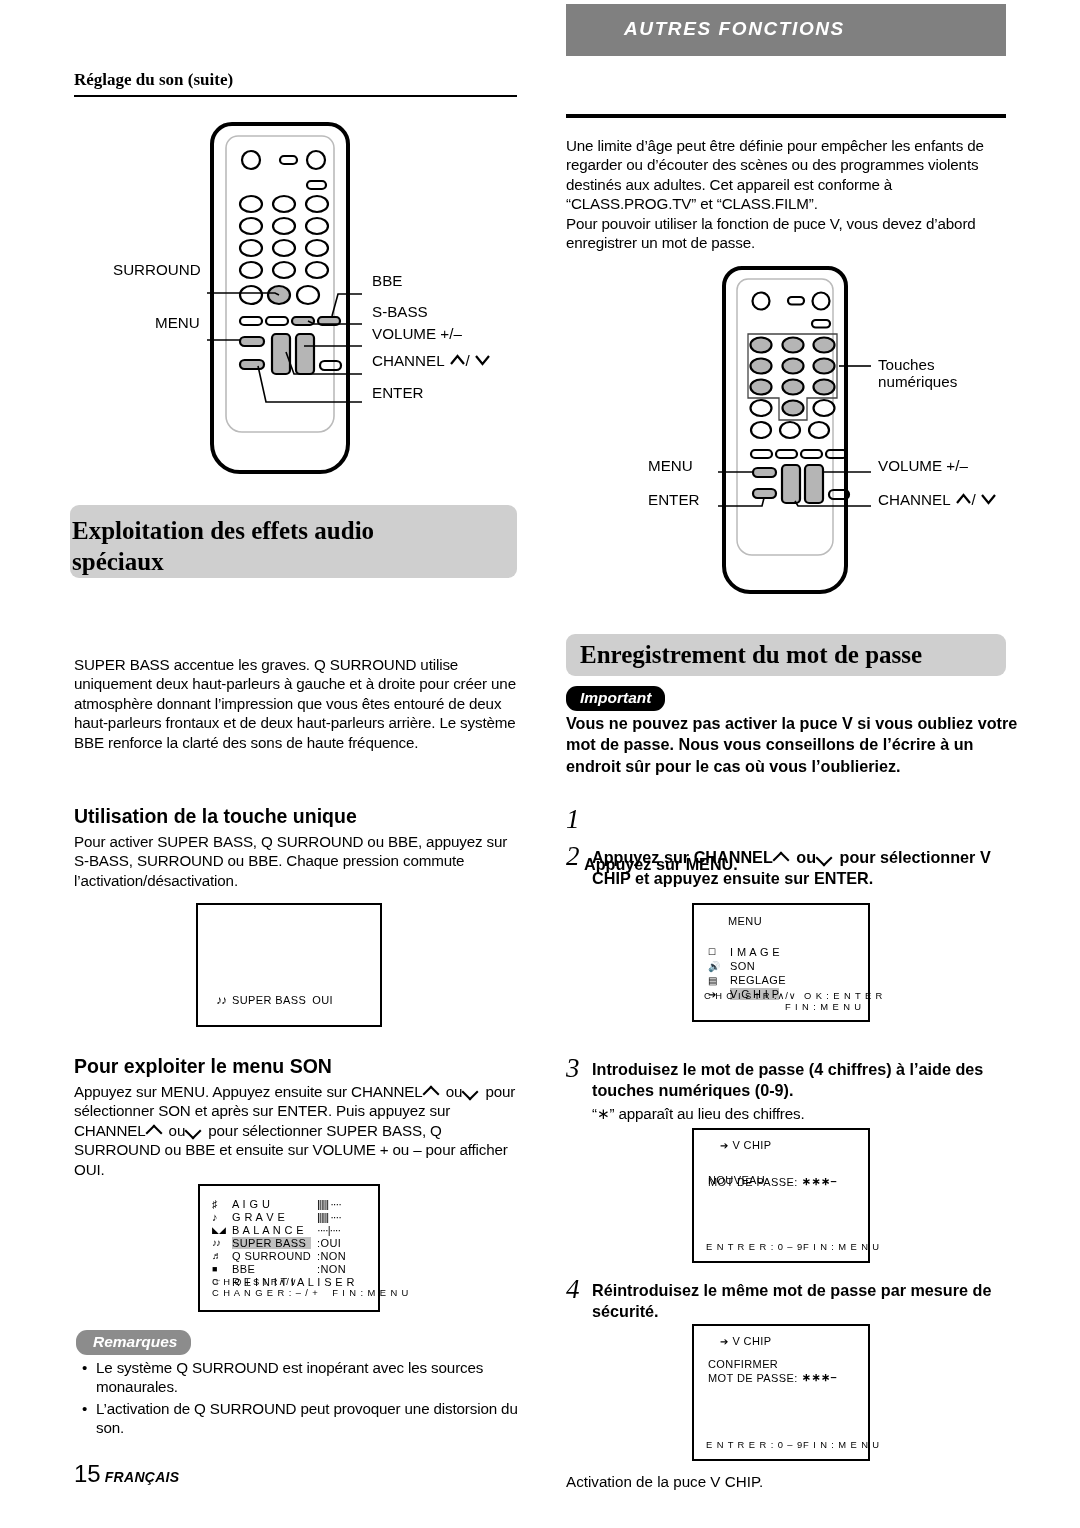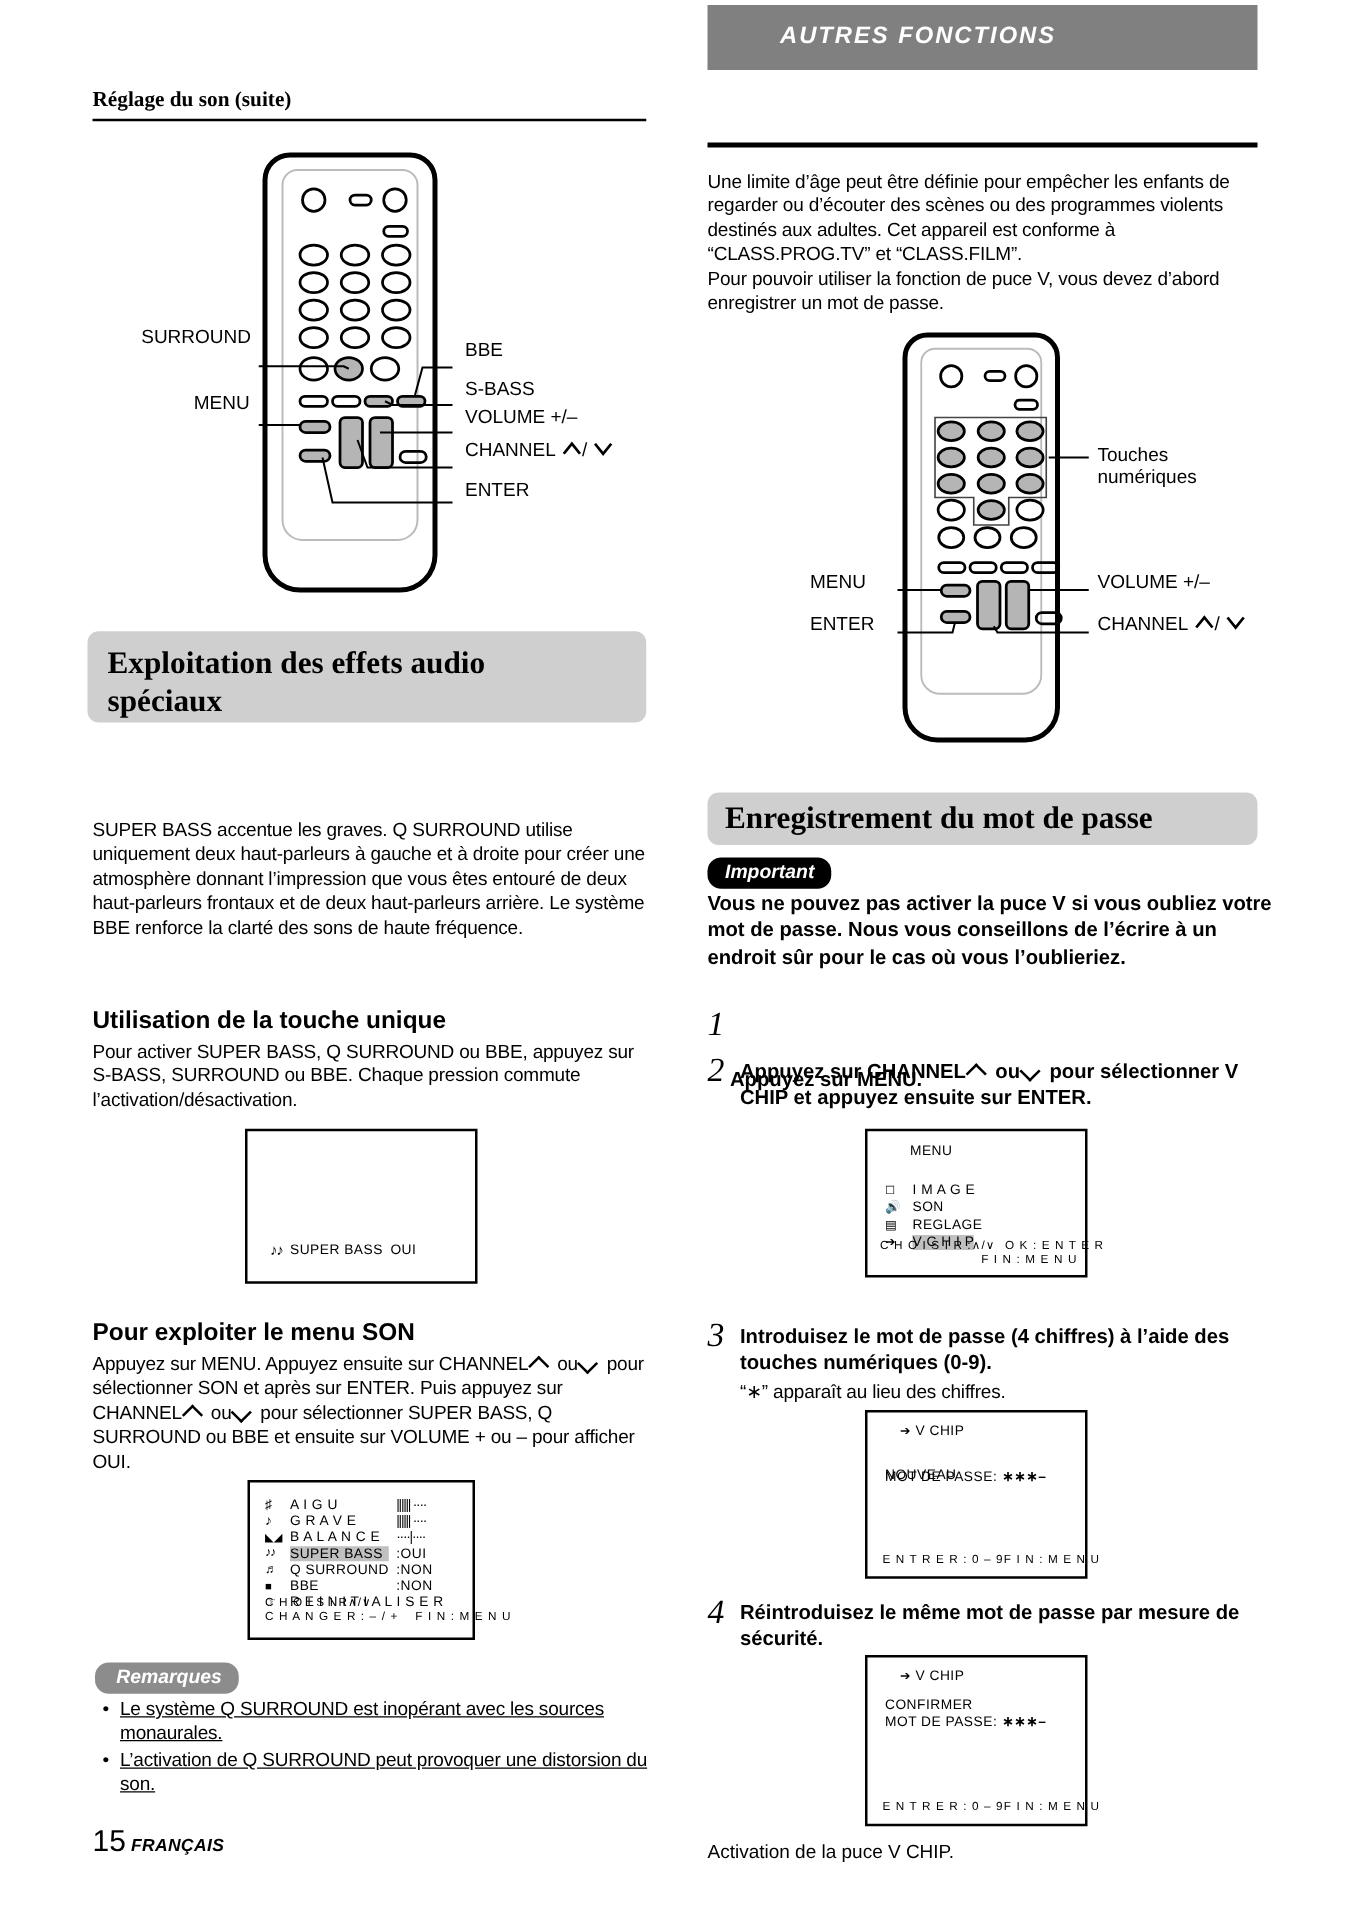--- a/index.html
+++ b/index.html
@@ -43,21 +43,21 @@
   #left-subtitle-rule{
     position:absolute;left:74px;top:95px;width:443px;height:2px;background:#000;
   }
 
   .gray-head{
     position:absolute;background:#cfcfcf;border-radius:9px;
     font-family:"Liberation Serif", serif;font-weight:bold;
   }
   #head-audio{
     left:70px;top:505px;width:447px;height:73px;
-    font-size:25px;line-height:31px;padding:10px 0 0 16px;
+    font-size:25px;line-height:31px;padding:10px 0 0 2px;
     box-sizing:border-box;
   }
   #head-password{
     left:566px;top:634px;width:440px;height:42px;
     font-size:25px;line-height:42px;padding-left:14px;
     box-sizing:border-box;
   }
 
   
   .sub-head{
@@ -122,21 +122,21 @@
   
   .pill{
     position:absolute;border-radius:11px;color:#fff;
     font-style:italic;font-weight:bold;font-size:15.5px;
     padding:3px 14px 4px 14px;
   }
   #pill-remarques{left:76px;top:1330px;background:#8c8c8c;padding-left:17px;}
   #pill-important{left:566px;top:686px;background:#000;}
 
   
-  #notes{position:absolute;left:82px;top:1358px;width:450px;text-decoration:underline;}
+  #notes{position:absolute;left:82px;top:1358px;width:450px;}
   #notes li{margin:0 0 2px 0;}
   #notes ul{margin:0;padding-left:14px;list-style:none;}
   #notes li::before{content:"\2022";position:absolute;margin-left:-14px;}
 
   
   #footer{position:absolute;left:74px;top:1460px;}
   #footer .pg{font-size:24px;font-family:"Liberation Sans", sans-serif;}
   #footer .lang{font-size:14px;font-weight:bold;font-style:italic;letter-spacing:0.3px;margin-left:4px;}
 
   #caption-activation{position:absolute;left:566px;top:1473px;font-size:15.2px;}

